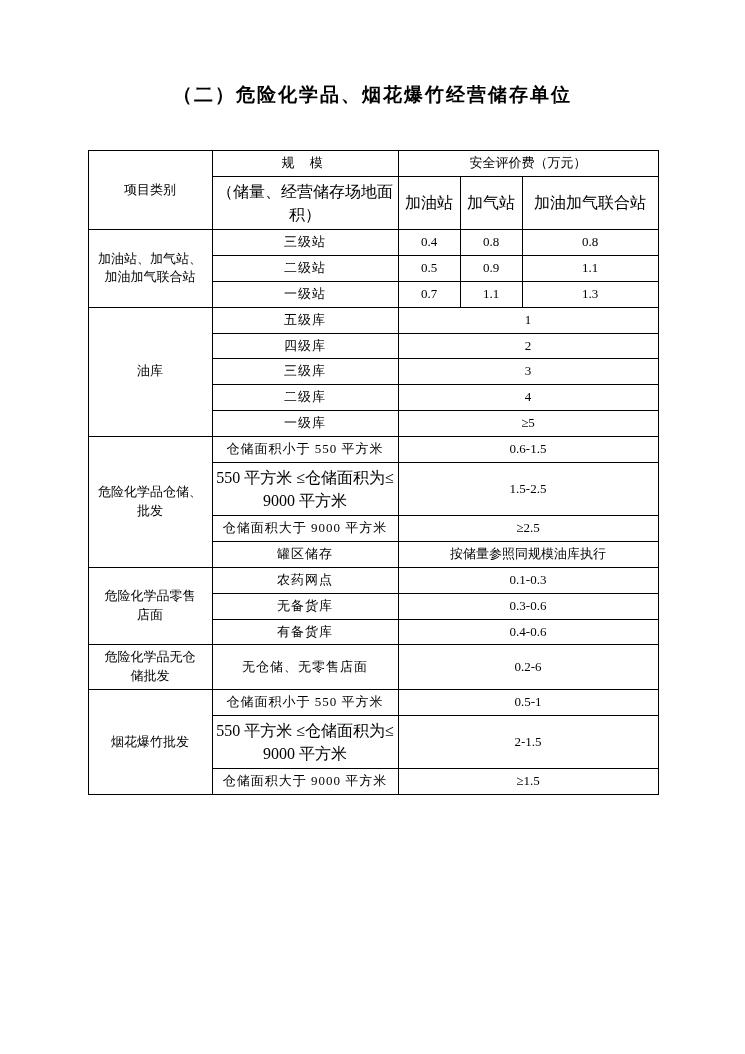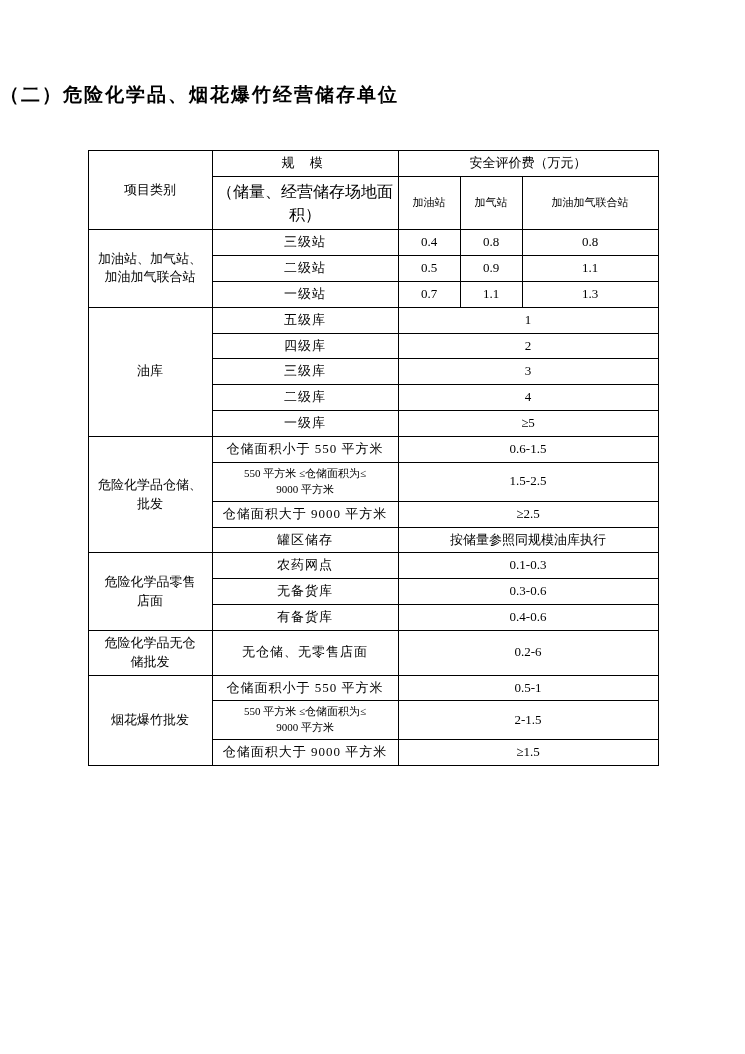--- a/index.html
+++ b/index.html
@@ -15,20 +15,21 @@
     position: relative;
   }
   .page {
     width: 745px;
     height: 1054px;
     box-sizing: border-box;
     padding: 0;
     position: relative;
   }
   .doc-title {
+    text-align: center;
     font-size: 19px;
     font-weight: bold;
     letter-spacing: 2px;
     margin-top: 82px;
     margin-bottom: 0;
     font-family: "Liberation Serif", "DejaVu Serif", serif;
   }
   .table-wrap {
     margin: 42px auto 0 auto;
     width: 570px;
@@ -61,21 +62,21 @@
   .hdr-scale-top {
     letter-spacing: 6px;
   }
   .hdr-scale-sub {
     font-size: 16px;
   }
   .scale-cell {
     letter-spacing: 1px;
   }
   .small-cell {
-    font-size: 11px;
+    font-size: 16px;
     line-height: 1.5;
     margin-left: 28px;
   }
   .cat-cell {
     line-height: 1.7;
   }
   .num {
     font-family: "Liberation Serif", "DejaVu Serif", serif;
     margin-left: 32px;
   }

